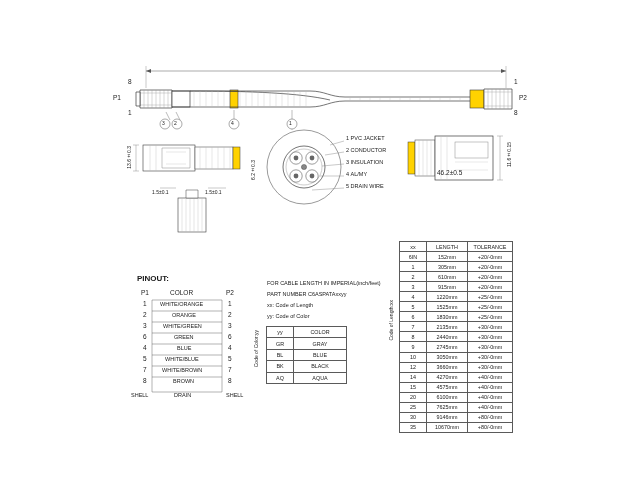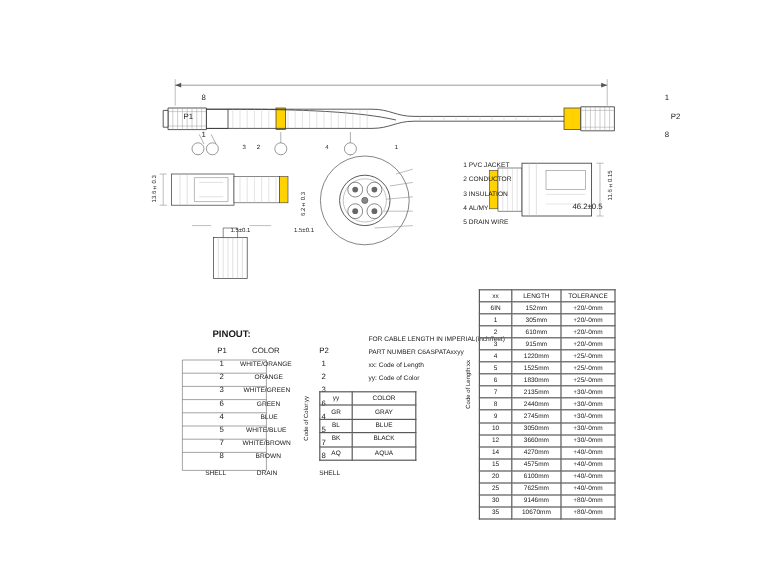--- a/index.html
+++ b/index.html
@@ -1,18 +1,18 @@
 <!DOCTYPE html>
 <html><head>
 <meta charset="utf-8">
 <style>
   html,body{margin:0;padding:0;}
   body{width:640px;height:480px;background:#ffffff;font-family:"Liberation Sans",sans-serif;color:#111;overflow:hidden;}
   #sheet{position:relative;width:640px;height:480px;}
-  .lbl{position:absolute;font-size:6.5px;line-height:1.05;white-space:nowrap;color:#1a1a1a;margin-left:40px;}
+  .lbl{position:absolute;font-size:6.5px;line-height:1.05;white-space:nowrap;color:#1a1a1a;}
   .lbl.sm{font-size:5.5px;}
   .lbl.xs{font-size:5px;}
   .lbl.md{font-size:8px;}
   .lbl.bold{font-weight:bold;}
   svg{position:absolute;left:0;top:0;}
   table{border-collapse:collapse;position:absolute;font-size:5.4px;}
   table td,table th{border:0.5px solid #5a5a5a;padding:0 2px;text-align:center;font-weight:normal;color:#1a1a1a;height:9.1px;}
   #len-table{left:399px;top:241px;}
   #len-table td{height:9.05px;}
   #len-table .c0{width:22px;}

